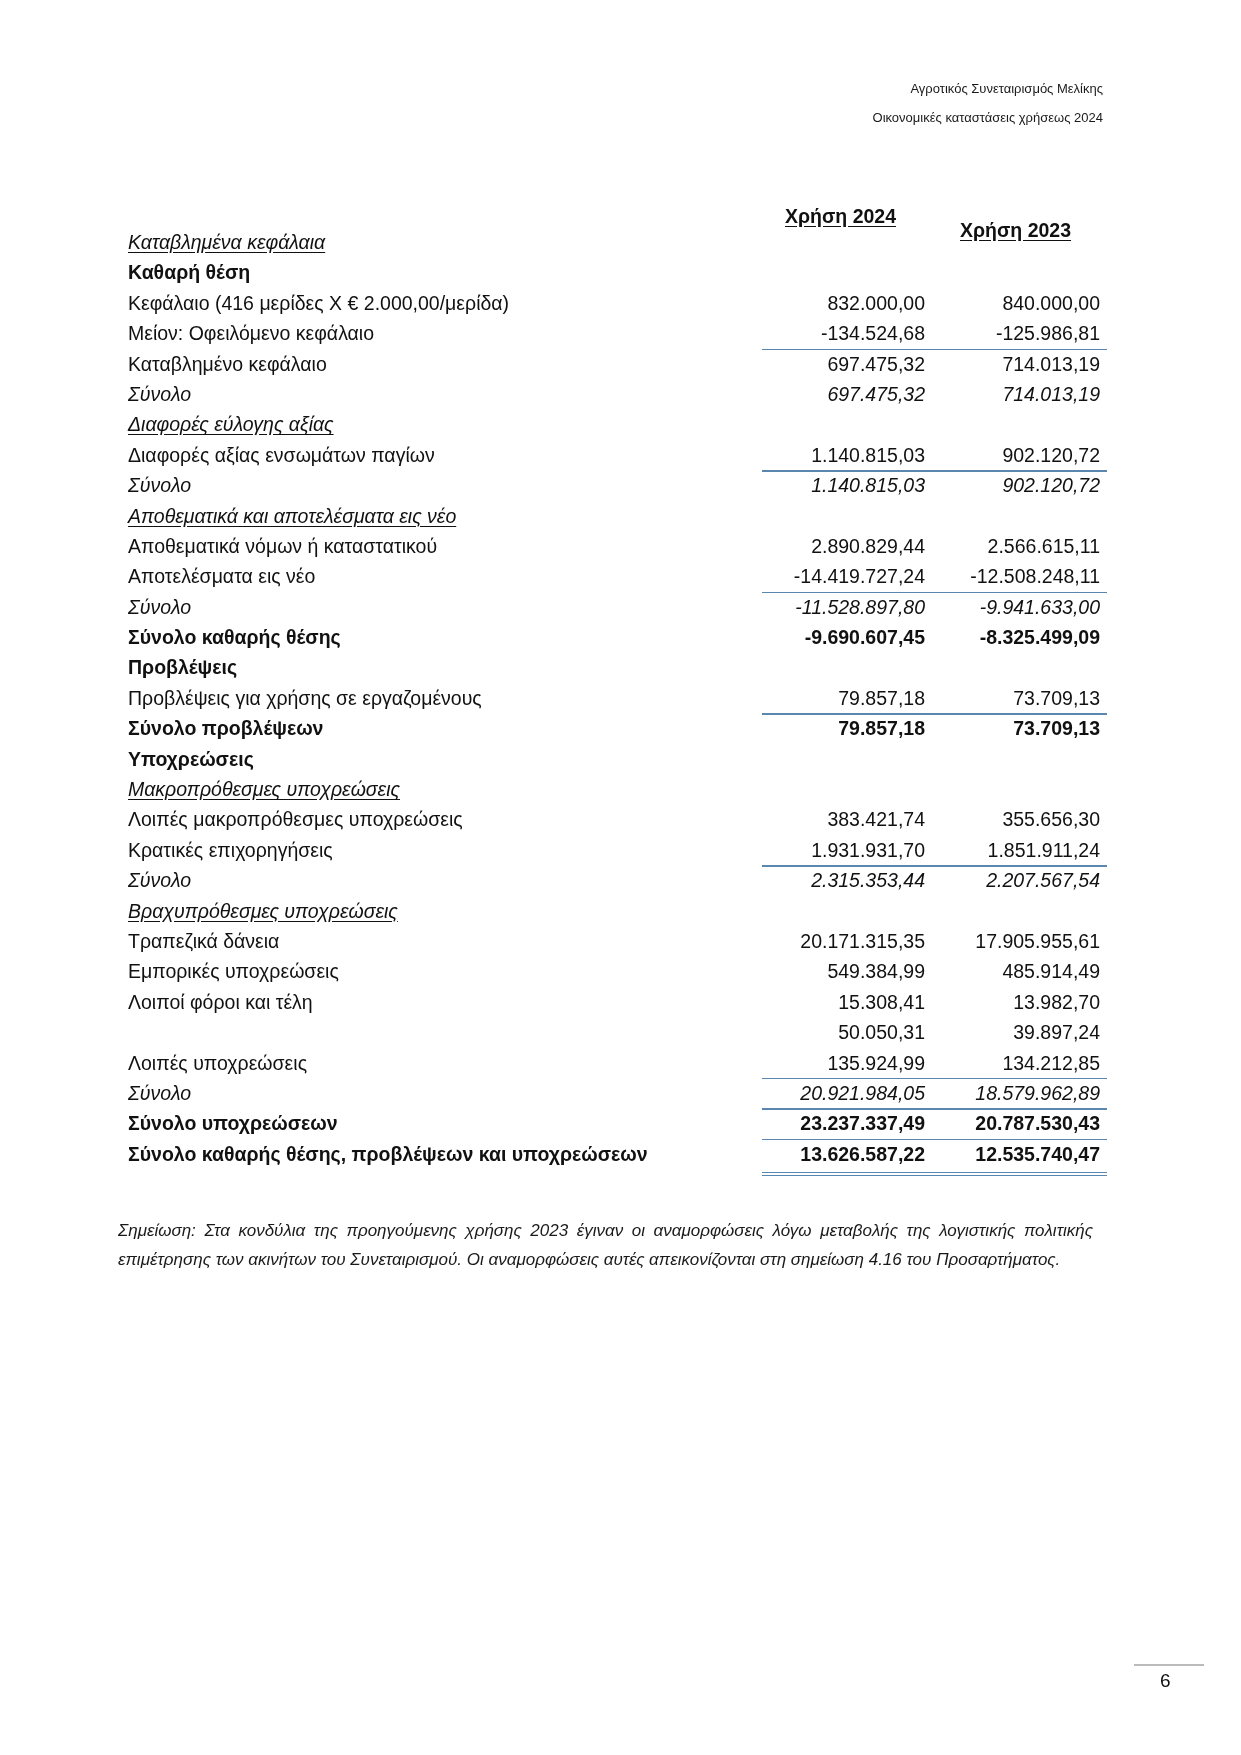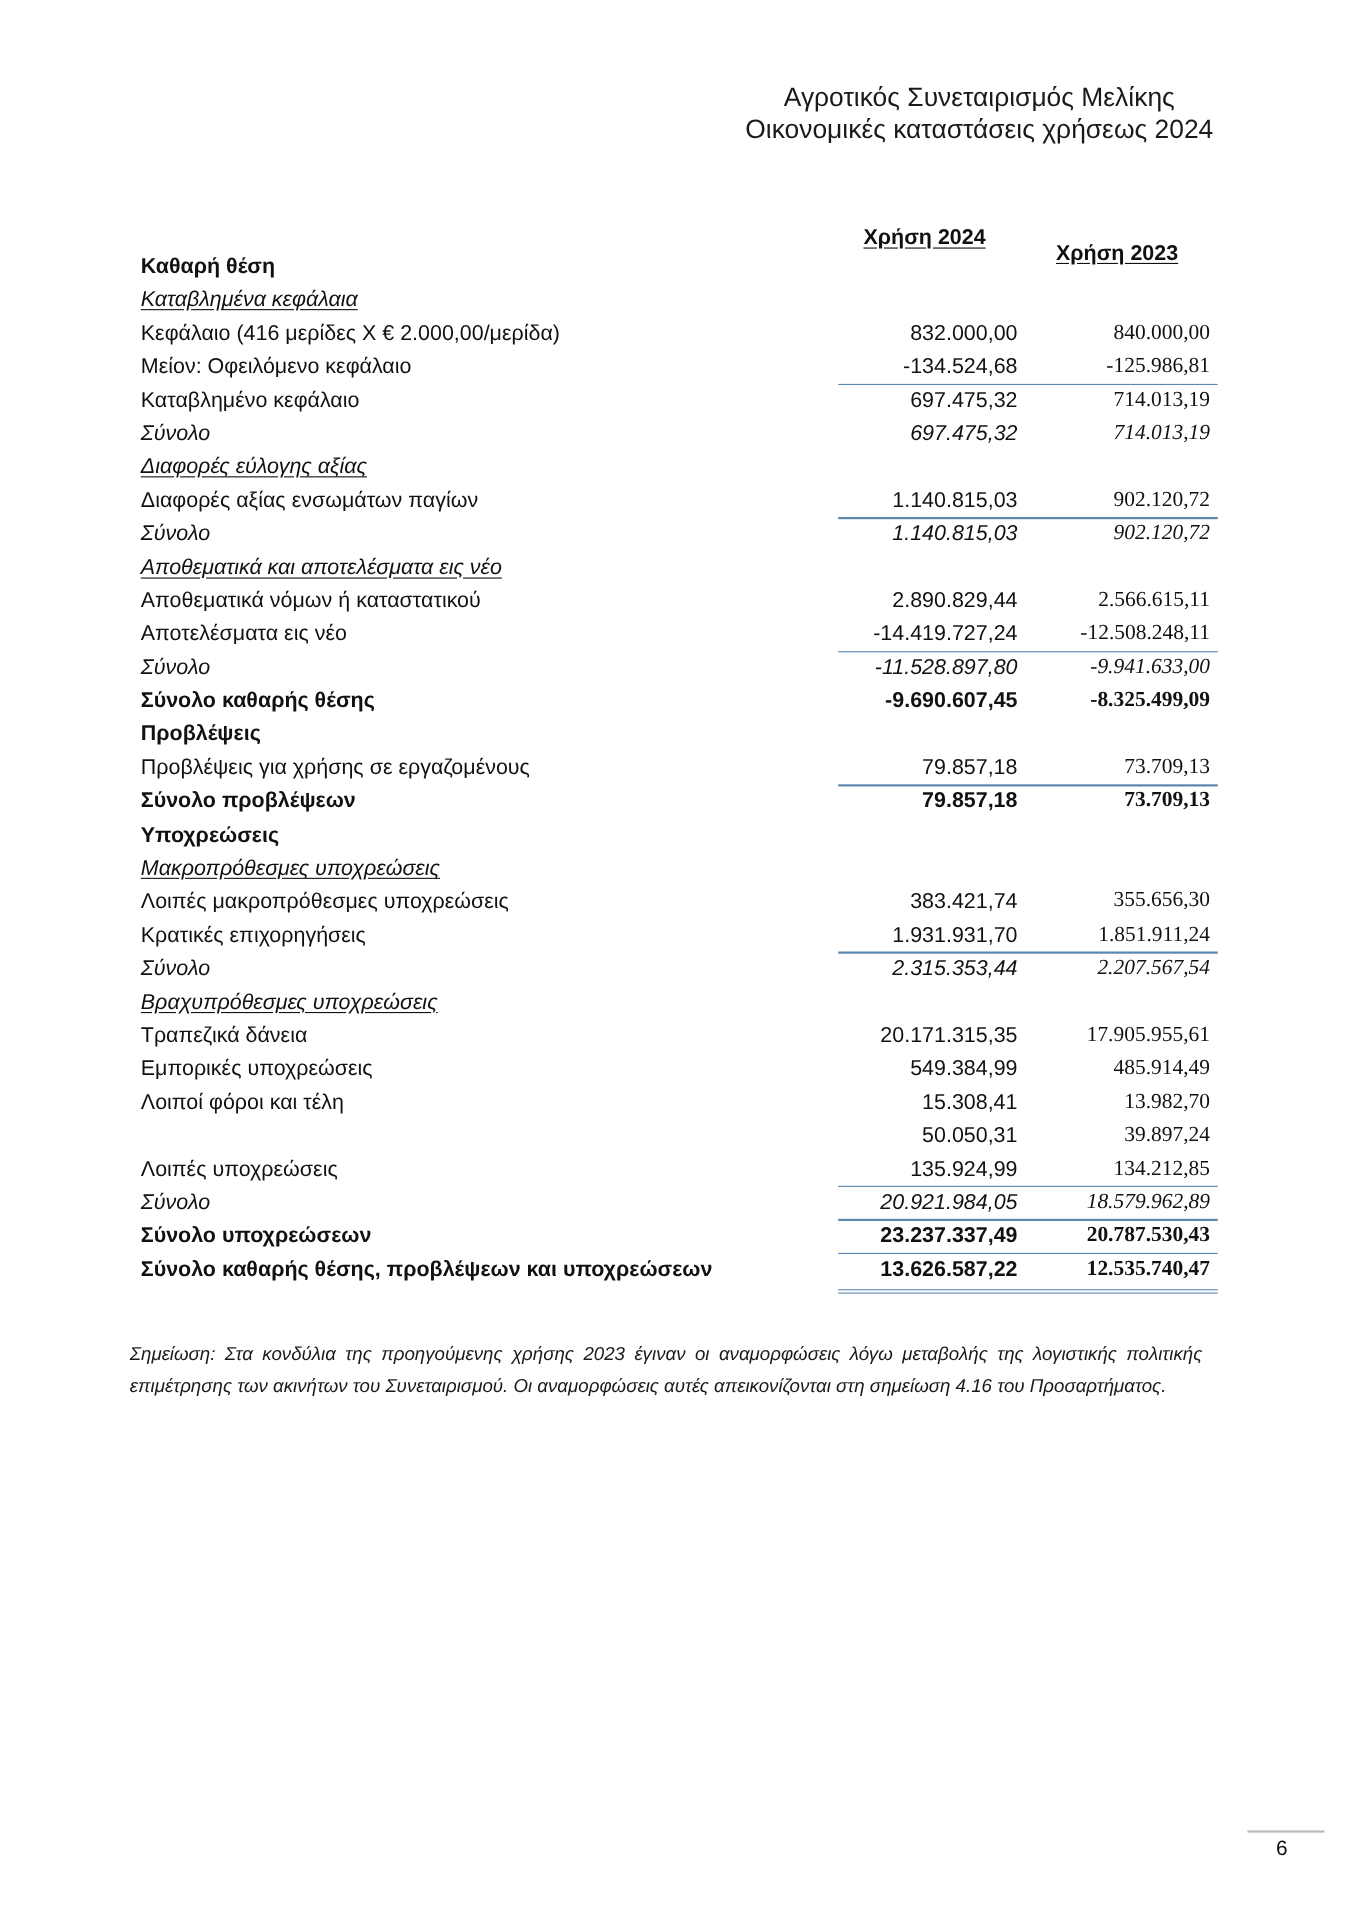--- a/index.html
+++ b/index.html
@@ -1,29 +1,29 @@
 <!DOCTYPE html>
 <html><head>
 <meta charset="utf-8">
 <style>
   html, body { margin: 0; padding: 0; background: #ffffff; }
   body { width: 1241px; height: 1755px; position: relative; overflow: hidden;
          font-family: "Liberation Sans", sans-serif; color: #111; }
-  .header { position: absolute; right: 138px; top: 74px; text-align: center;
-            font-size: 24px; line-height: 29px; color: #1a1a1a; }
+  .header { position: absolute; right: 138px; top: 74px; text-align: right;
+            font-size: 13px; line-height: 29px; color: #1a1a1a; }
   .table { position: absolute; left: 128px; top: 193px; width: 985px; }
   .col-heads { position: relative; height: 34px; }
   .col-head { position: absolute; top: 12px; font-size: 19.5px; font-weight: bold;
               text-decoration: underline; text-underline-offset: 3px; }
   .col-head.c1 { left: 657px; }
   .col-head.c2 { left: 832px; margin-top: 14px; }
   .row { position: relative; height: 30.4px; font-size: 19.5px; line-height: 30px; }
   .row .label { position: absolute; left: 0; top: 0; white-space: nowrap; }
   .row .v1 { position: absolute; right: 188px; top: 0; text-align: right; }
-  .row .v2 { position: absolute; right: 13px; top: 0; text-align: left; font-family: Liberation Serif, serif; }
+  .row .v2 { position: absolute; right: 13px; top: 0; text-align: left; }
   .row.bold { font-weight: bold; }
   .row.italic { font-style: italic; }
   .row.sub .label { font-style: italic; text-decoration: underline; text-underline-offset: 3px; }
   .ul { position: absolute; top: 0; height: 1.5px; background: #5b86b0; }
   .ul.a { left: 634px; width: 345px; }
   .dbl { position: absolute; height: 1.5px; background: #5b86b0; left: 634px; width: 345px; }
   .note { position: absolute; left: 118px; top: 1216px; width: 975px; font-style: italic;
           font-size: 17px; line-height: 29px; text-align: justify; color: #1a1a1a; }
   .page-rule { position: absolute; left: 1134px; top: 1664px; width: 70px; height: 1.5px; background: #bbb; }
   .page-num { position: absolute; left: 1160px; top: 1670px; font-size: 19px; color: #111; }
@@ -35,27 +35,27 @@
   <div>Αγροτικός Συνεταιρισμός Μελίκης</div>
   <div>Οικονομικές καταστάσεις χρήσεως 2024</div>
 </div>
 
 <div class="table">
   <div class="col-heads">
     <span class="col-head c1">Χρήση 2024</span>
     <span class="col-head c2">Χρήση 2023</span>
   </div>
   <div id="rows">
+      <div class="row sub">
+        <span class="label">Καταβλημένα κεφάλαια</span>
+        <span class="v1"></span>
+        <span class="v2"></span>
+      </div>
       <div class="row bold">
         <span class="label">Καθαρή θέση</span>
-        <span class="v1"></span>
-        <span class="v2"></span>
-      </div>
-      <div class="row sub">
-        <span class="label">Καταβλημένα κεφάλαια</span>
         <span class="v1"></span>
         <span class="v2"></span>
       </div>
       <div class="row normal">
         <span class="label">Κεφάλαιο (416 μερίδες X € 2.000,00/μερίδα)</span>
         <span class="v1">832.000,00</span>
         <span class="v2">840.000,00</span>
       </div>
       <div class="row normal">
         <span class="label">Μείον: Οφειλόμενο κεφάλαιο</span>

